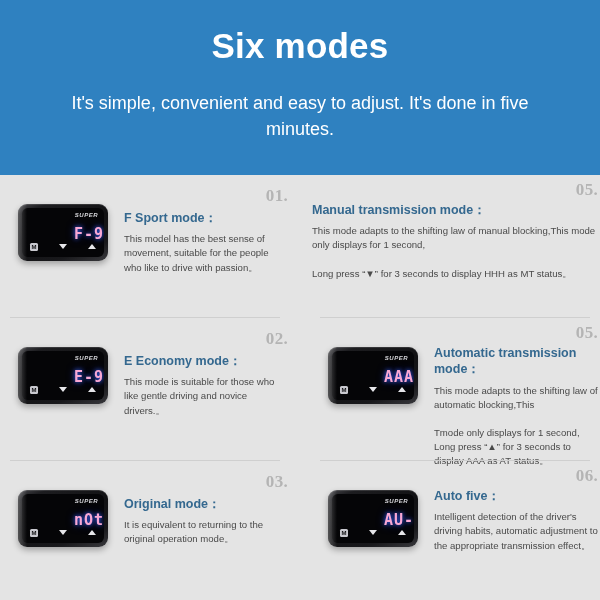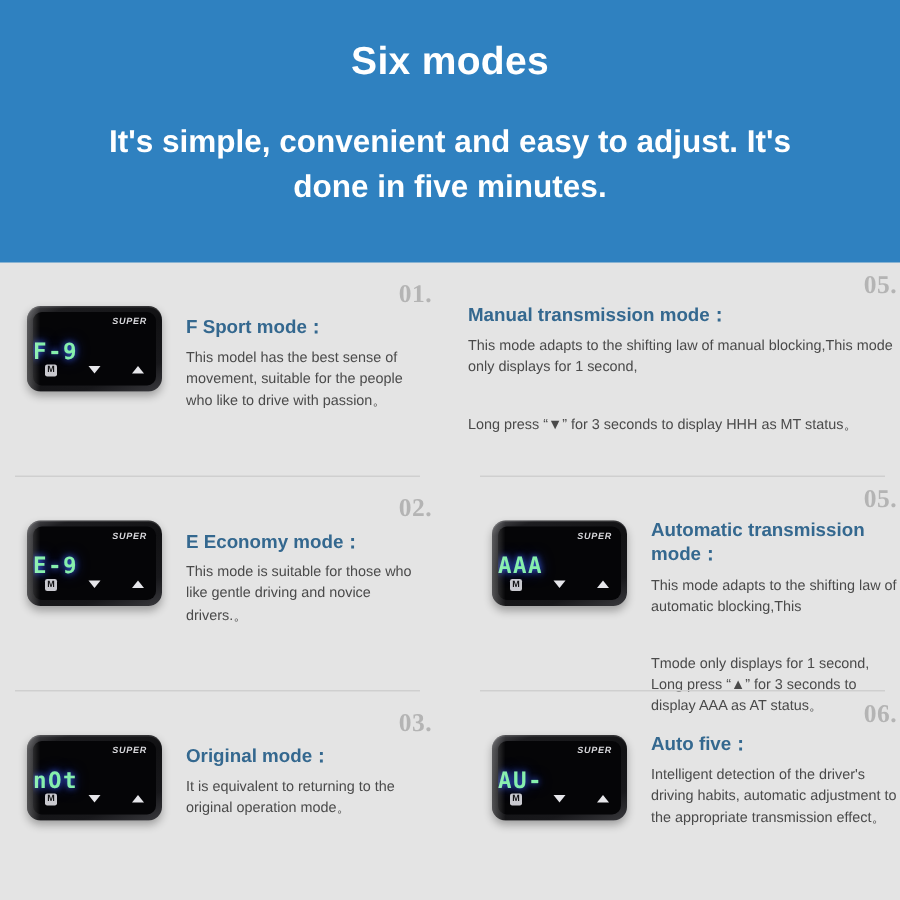--- a/index.html
+++ b/index.html
@@ -18,29 +18,29 @@
 
   
   .header {
     height: 175px;
     background: #2f81c0;
     color: #ffffff;
     text-align: center;
     padding: 26px 56px 0 56px;
   }
   .header-title {
-    font-size: 26px;
+    font-size: 35px;
     font-weight: bold;
     letter-spacing: 0.2px;
     line-height: 1.15;
     margin-bottom: 24px;
   }
   .header-subtitle {
-    font-size: 21px;
-    font-weight: 700;
+    font-size: 18px;
+    font-weight: 400;
     line-height: 1.45;
     padding: 0 8px;
   }
 
   
   .modes-grid {
     position: relative;
     display: flex;
     width: 600px;
     height: 425px;
@@ -128,26 +128,26 @@
     font-weight: bold;
     font-style: italic;
     letter-spacing: 0.5px;
     color: #d8d8dc;
   }
   .device-readout {
     position: absolute;
     top: 17px;
     left: 0;
     right: 0;
-    text-align: left;
+    text-align: right;
     font-family: "DejaVu Sans Mono", monospace;
     font-size: 15px;
     font-weight: bold;
     letter-spacing: 1px;
-    color: #86efac;
+    color: #f9a8d4;
     text-shadow: 0 0 4px rgba(60,100,255,0.95), 0 0 9px rgba(40,70,230,0.6);
   }
   .device-buttons {
     position: absolute;
     bottom: 5px;
     left: 5px;
     right: 5px;
     height: 11px;
     display: flex;
     align-items: center;
@@ -194,21 +194,21 @@
     font-weight: bold;
     color: #34688f;
     line-height: 1.3;
     margin-bottom: 6px;
   }
   .mode-desc p {
     font-size: 9.6px;
     line-height: 1.48;
     color: #4a4a4a;
   }
-  .mode-desc p + p { margin-top: 24px; }
+  .mode-desc p + p { margin-top: 14px; }
 
   .col-right .mode-text { padding-top: 14px; }
   .col-right .mode-number { top: -8px; }
 </style>
 </head>
 <body>
 
 <div class="header">
   <div class="header-title">Six modes</div>
   <div class="header-subtitle">It's simple, convenient and easy to adjust. It's done in five minutes.</div>

